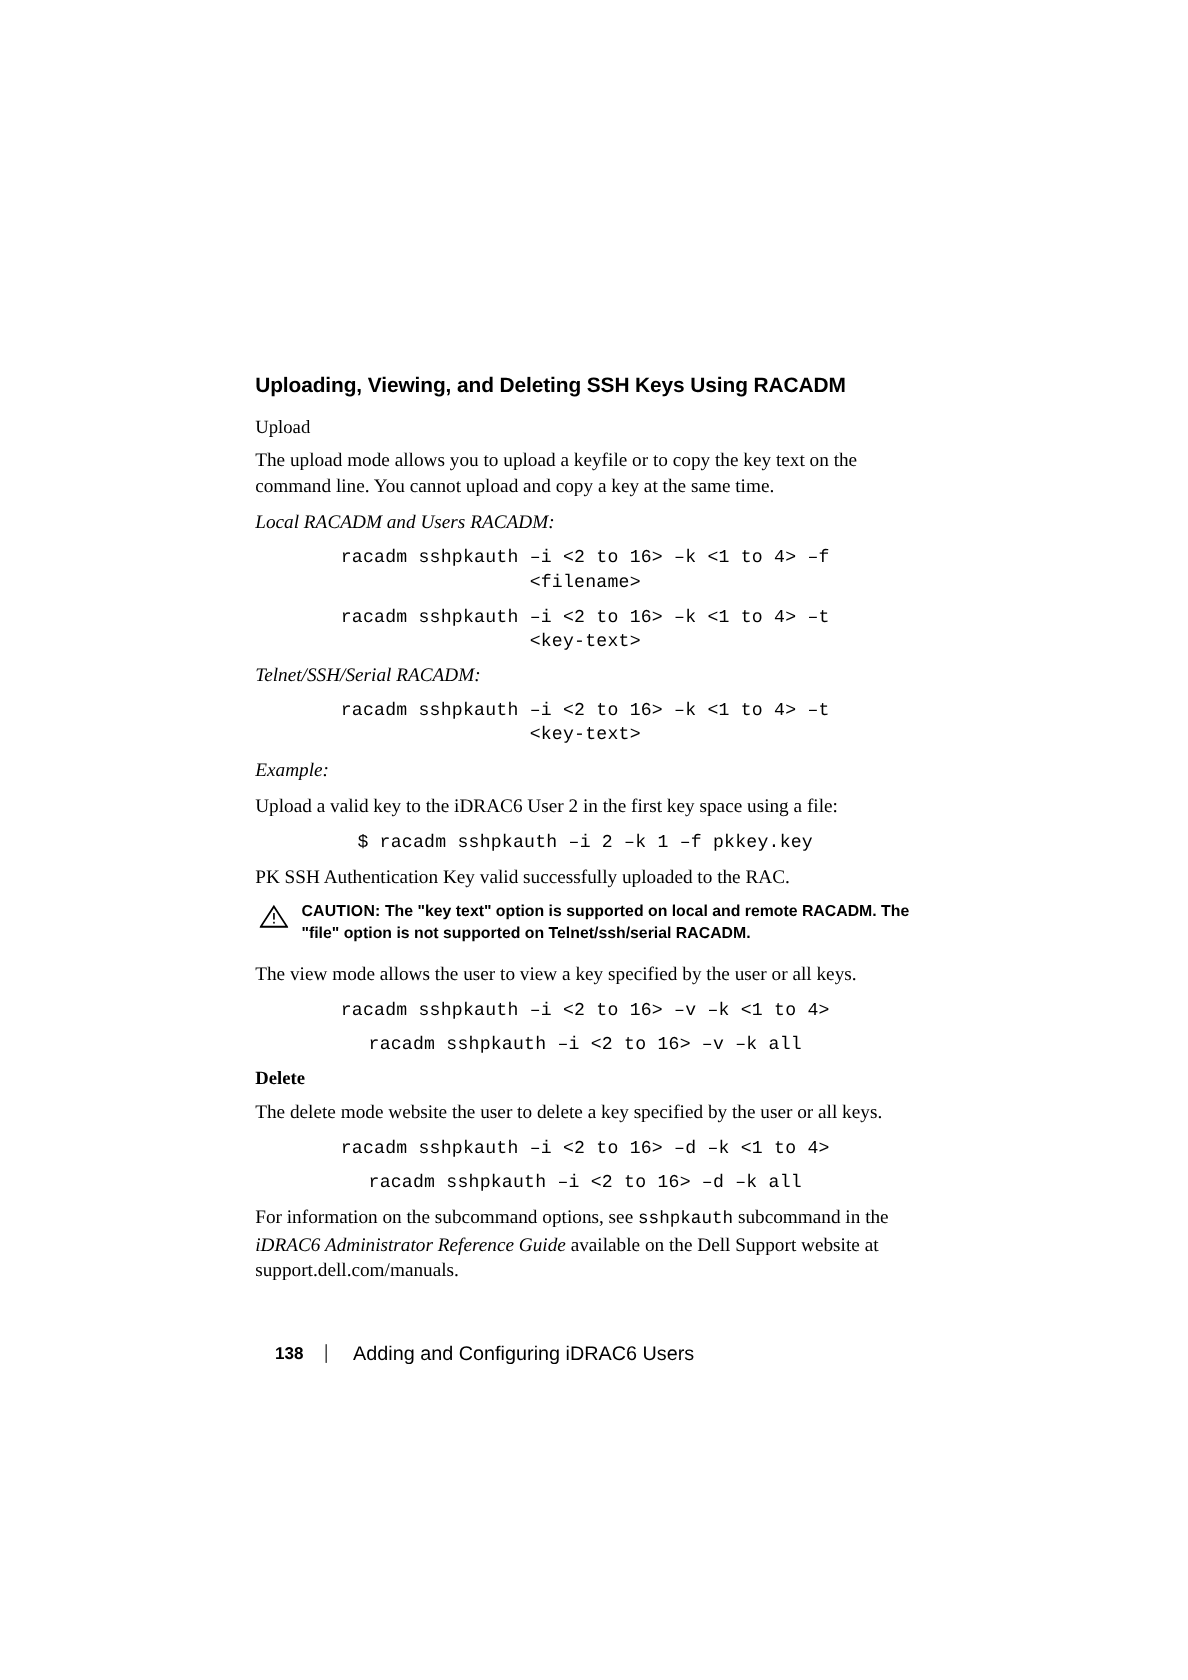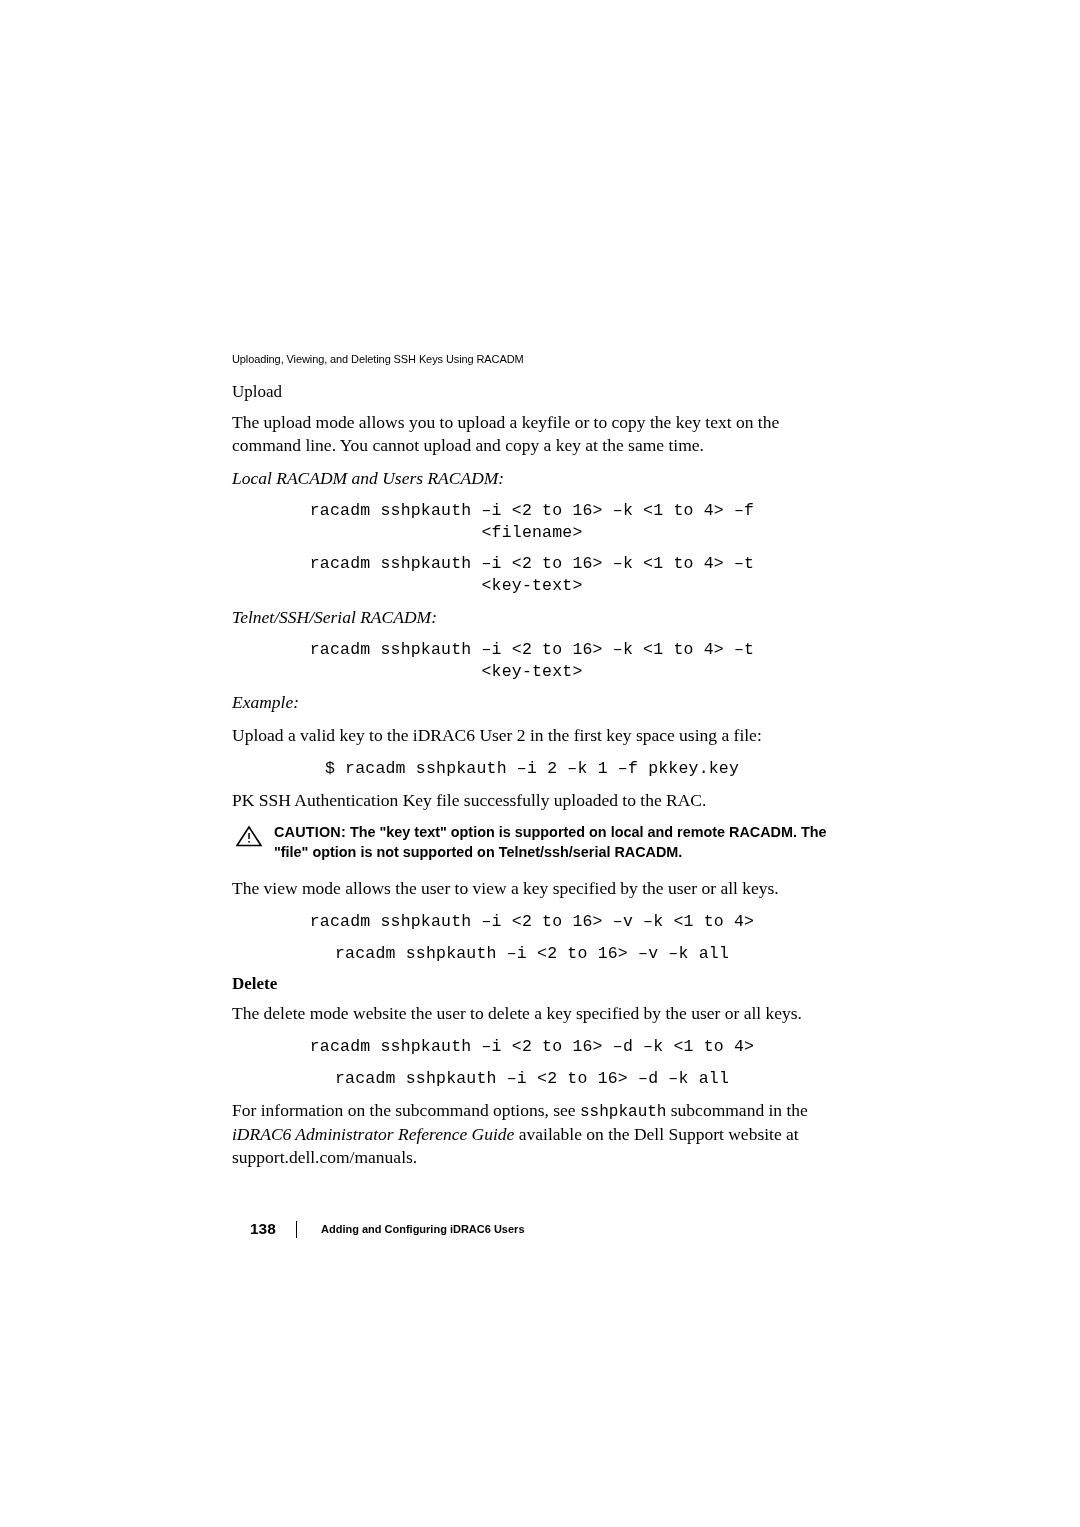--- a/index.html
+++ b/index.html
@@ -23,24 +23,24 @@
     height: 1527px;
   }
   .content {
     position: absolute;
     left: 232px;
     top: 340px;
     width: 600px;
   }
   h2.section-title {
     font-family: "Liberation Sans", sans-serif;
-    font-size: 11px;
-    font-weight: normal;
+    font-size: 19px;
+    font-weight: bold;
     letter-spacing: -0.1px;
-    margin: 13px 0 16px 0;
+    margin: 0 0 16px 0;
     line-height: 1.2;
   }
   h3.sub-head {
     font-family: "Liberation Serif", serif;
     font-size: 17px;
     font-weight: normal;
     margin: 0 0 8px 0;
     line-height: 1.2;
   }
   h3.sub-head-bold {
@@ -120,22 +120,22 @@
     width: 40px;
   }
   .footer-rule {
     display: inline-block;
     width: 1px;
     height: 17px;
     background: #000;
     margin: 0 24px 0 6px;
   }
   .footer-title {
-    font-size: 11px;
-    font-weight: bold;
+    font-size: 18px;
+    font-weight: normal;
   }
 </style>
 </head>
 <body>
 
 <div class="page">
 
   <div class="content">
 
     <h2 class="section-title">Uploading, Viewing, and Deleting SSH Keys Using RACADM</h2>
@@ -156,21 +156,21 @@
 
     <pre class="code">racadm sshpkauth –i &lt;2 to 16&gt; –k &lt;1 to 4&gt; –t
 &lt;key-text&gt;</pre>
 
     <p class="italic-head">Example:</p>
 
     <p class="body-text">Upload a valid key to the iDRAC6 User 2 in the first key space using a file:</p>
 
     <pre class="code">$ racadm sshpkauth –i 2 –k 1 –f pkkey.key</pre>
 
-    <p class="body-text">PK SSH Authentication Key file successfully uploaded to the RAC.</p>
+    <p class="body-text">PK SSH Authentication Key valid successfully uploaded to the RAC.</p>
 
     <div class="caution">
       <svg class="caution-icon" viewBox="0 0 26 22">
         <polygon points="13,2 25,20.5 1,20.5" fill="none" stroke="#000000" stroke-width="1.6"></polygon>
         <rect x="12.3" y="8" width="1.5" height="6" fill="#000000"></rect>
         <rect x="12.3" y="16" width="1.5" height="1.6" fill="#000000"></rect>
       </svg>
       <p class="caution-text"><span class="lead">CAUTION:</span><span> The "key text" option is supported on local and remote RACADM. The "file" option is not supported on Telnet/ssh/serial RACADM.</span></p>
     </div>
 

